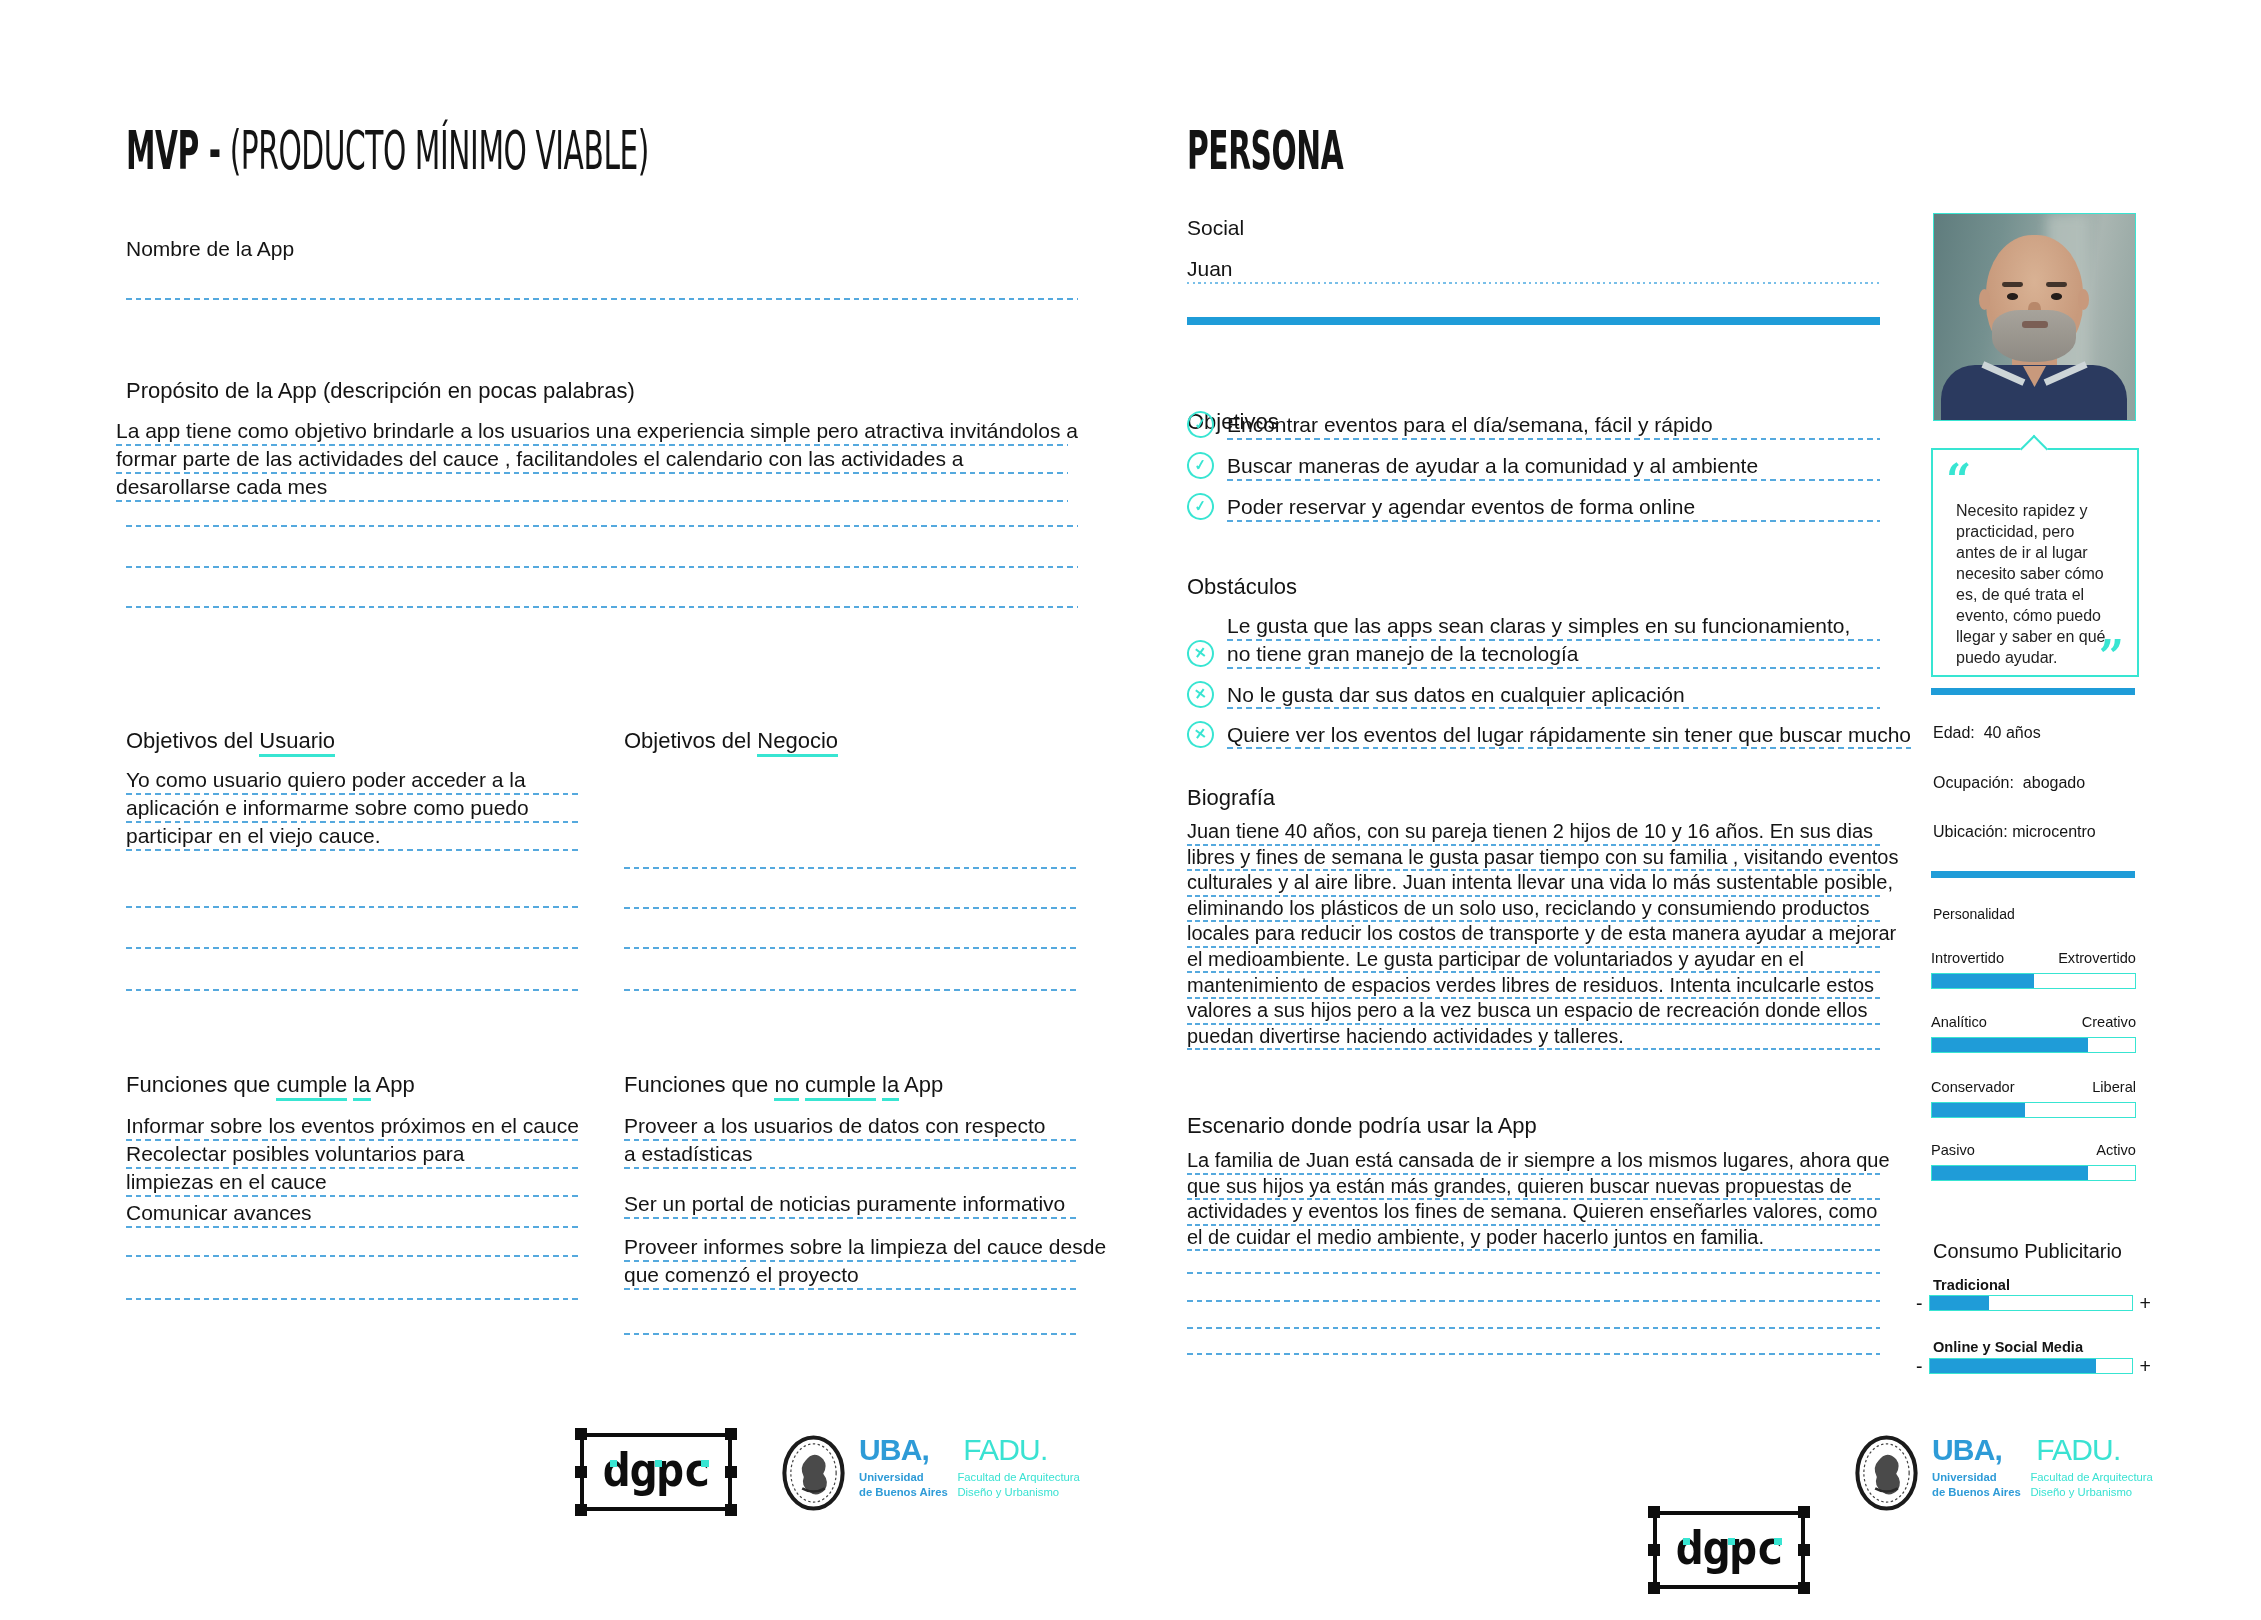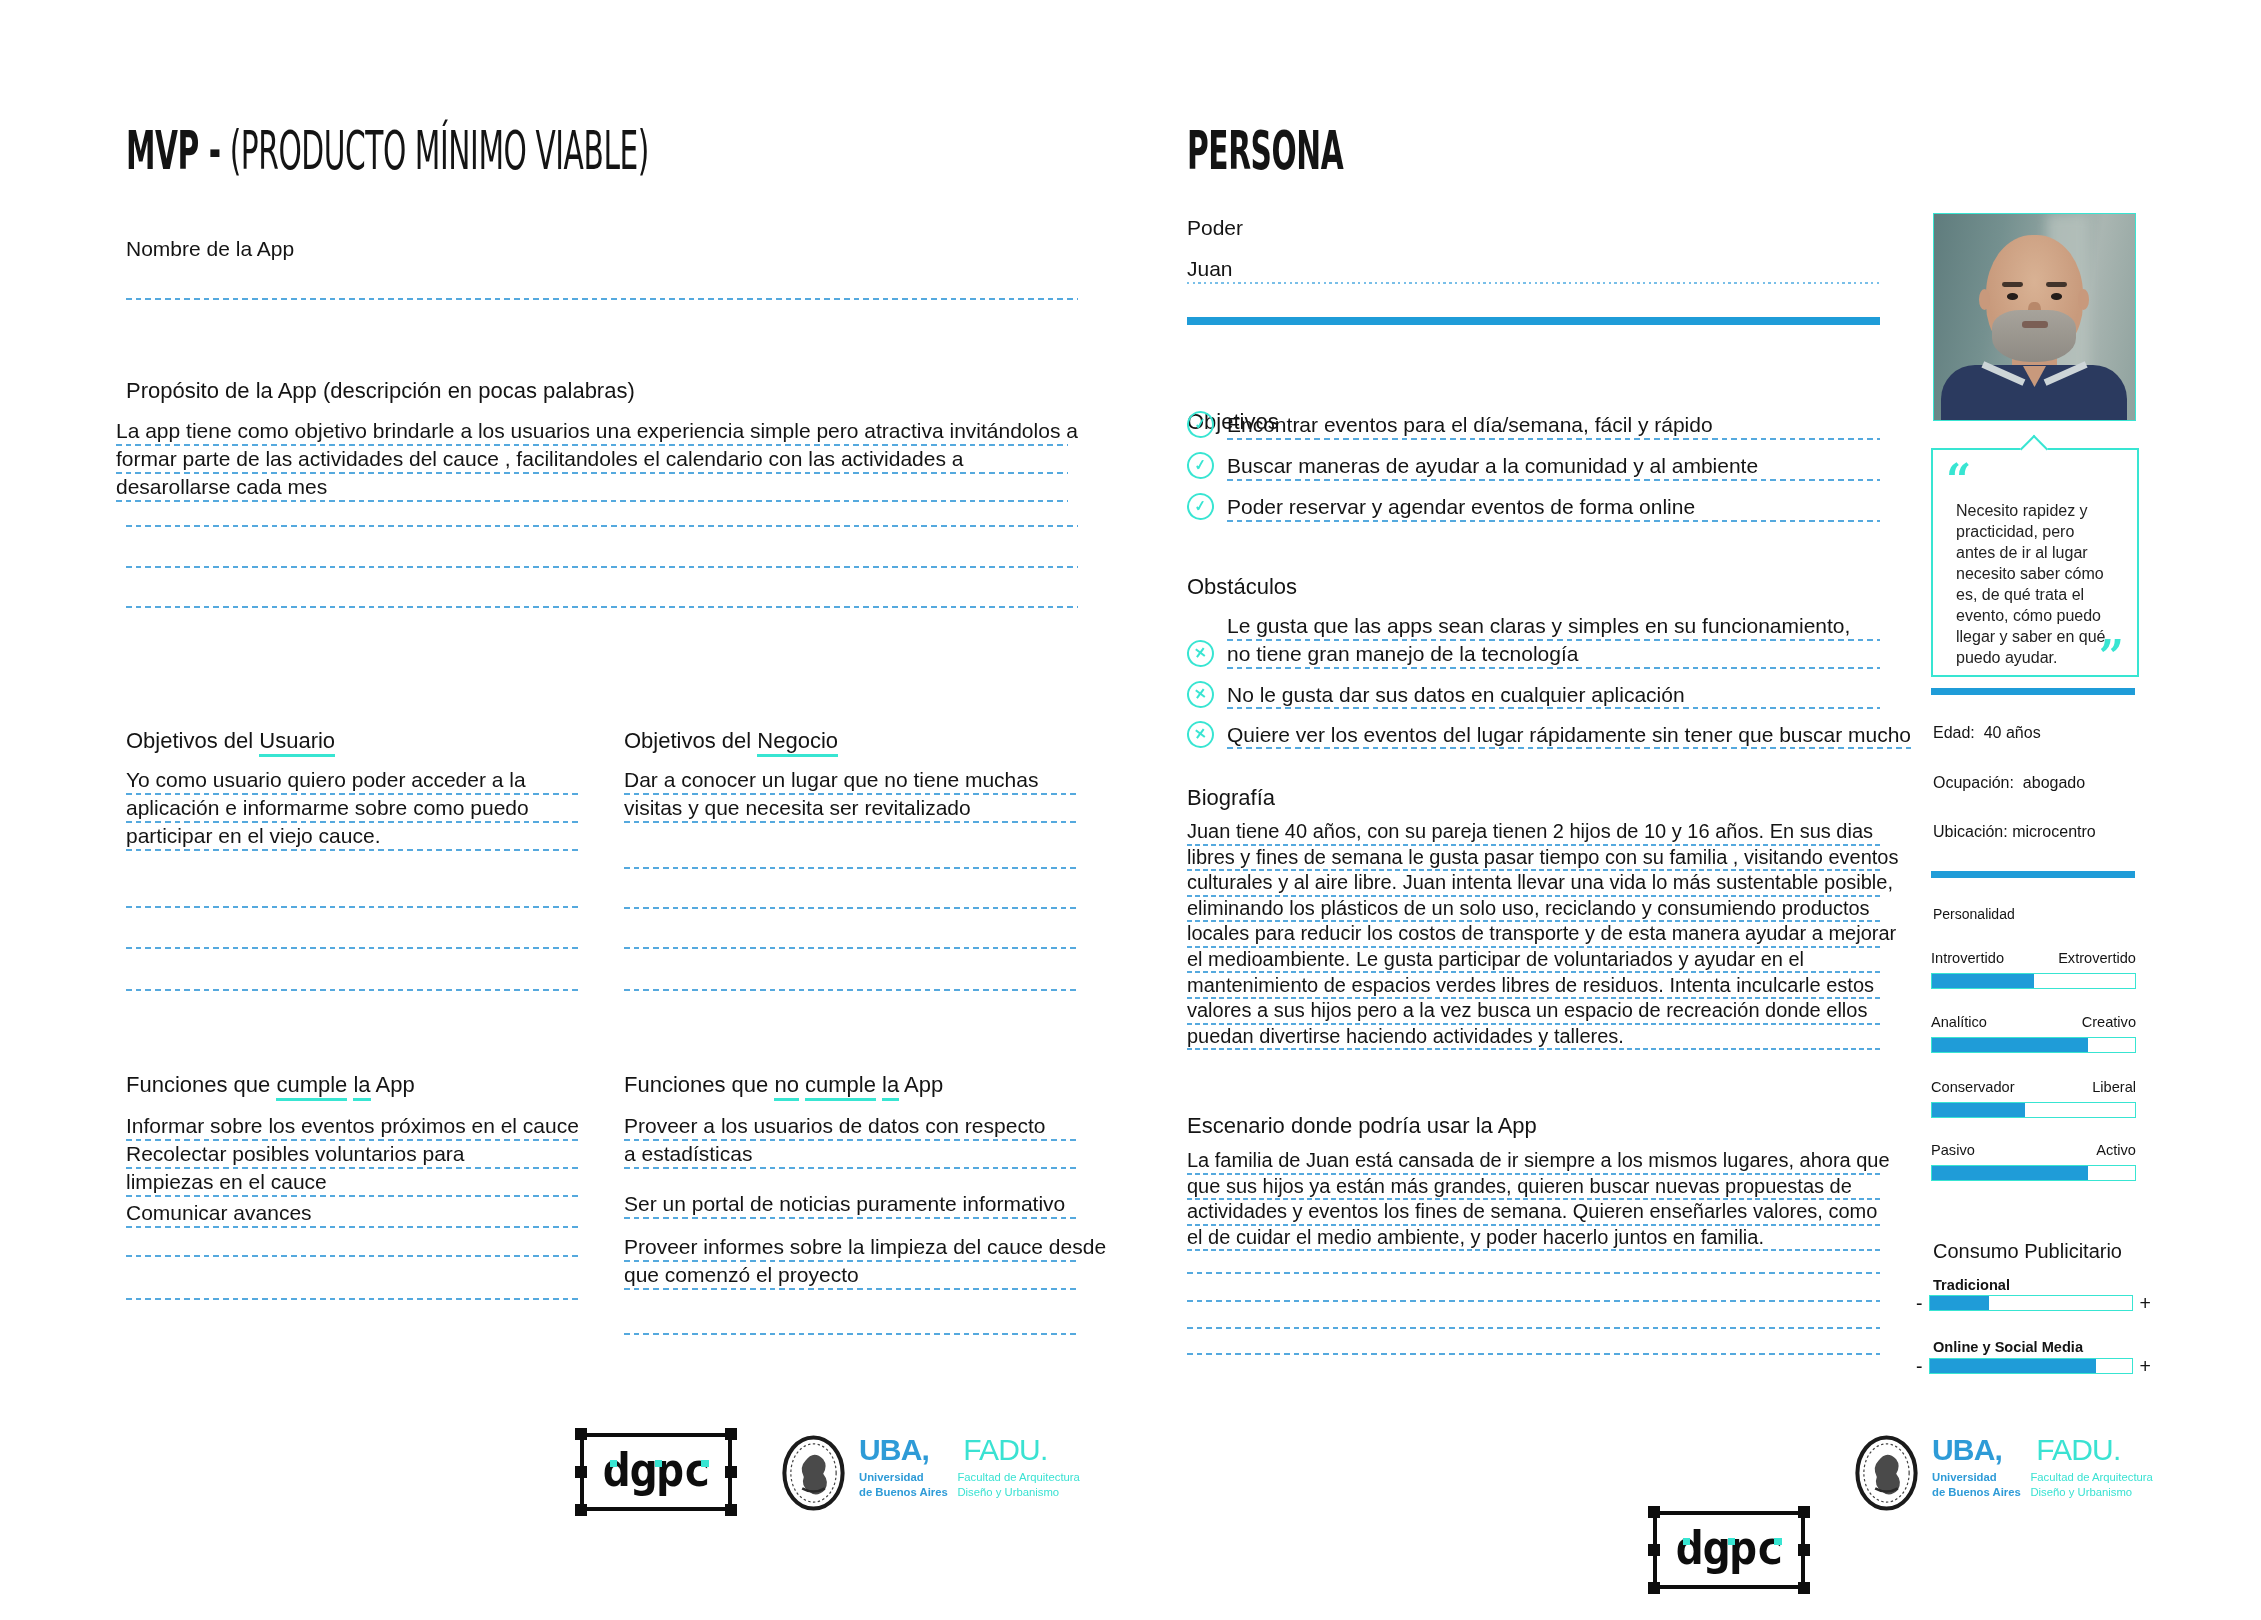--- a/index.html
+++ b/index.html
@@ -88,24 +88,20 @@
   <div class="abs" style="left:126px;top:767px;width:454px;">
     <div class="tl">Yo como usuario quiero poder acceder a la</div>
     <div class="tl">aplicación e informarme sobre como puedo</div>
     <div class="tl"> participar en el viejo cauce.</div>
   </div>
   <div class="abs hr-dash" style="left:126px;top:906px;width:454px;"></div>
   <div class="abs hr-dash" style="left:126px;top:947px;width:454px;"></div>
   <div class="abs hr-dash" style="left:126px;top:989px;width:454px;"></div>
 
   <div class="abs sec" style="left:624px;top:728px;"><span>Objetivos del </span><span class="ut">Negocio</span></div>
-  <div class="abs" style="left:624px;top:767px;width:454px;">
-    <div class="tl">Dar a conocer un lugar que no tiene muchas</div>
-    <div class="tl">visitas y que necesita ser revitalizado</div>
-  </div>
   <div class="abs hr-dash" style="left:624px;top:867px;width:454px;"></div>
   <div class="abs hr-dash" style="left:624px;top:907px;width:454px;"></div>
   <div class="abs hr-dash" style="left:624px;top:947px;width:454px;"></div>
   <div class="abs hr-dash" style="left:624px;top:989px;width:454px;"></div>
 
   <div class="abs sec" style="left:126px;top:1072px;"><span>Funciones que </span><span class="ut">cumple</span><span> </span><span class="ut">la</span><span> App</span></div>
   <div class="abs" style="left:126px;top:1113px;width:454px;">
     <div class="tl">Informar sobre los eventos próximos en el cauce</div>
     <div class="tl">Recolectar posibles voluntarios para</div>
     <div class="tl">limpiezas en el cauce</div>
@@ -121,21 +117,21 @@
   </div>
   <div class="abs tl" style="left:624px;top:1191px;width:454px;">Ser un portal de noticias puramente informativo</div>
   <div class="abs" style="left:624px;top:1234px;width:454px;">
     <div class="tl">Proveer informes sobre la limpieza del cauce desde</div>
     <div class="tl">que comenzó el proyecto</div>
   </div>
   <div class="abs hr-dash" style="left:624px;top:1333px;width:454px;"></div>
 
   <div class="abs bigtitle" style="left:1187px;top:120px;">PERSONA</div>
 
-  <div class="abs lbl" style="left:1187px;top:216px;">Poder</div>
+  <div class="abs lbl" style="left:1187px;top:216px;">Social</div>
   <div class="abs tl dotl" style="left:1187px;top:256px;width:693px;">Juan</div>
   <div class="abs bluebar" style="left:1187px;top:317px;width:693px;height:8px;"></div>
 
   <div class="abs sec" style="left:1187px;top:361px;margin-top:48px;">Objetivos</div>
   <div class="abs" style="left:1187px;top:399px;width:693px;">
     <div class="chkrow" style="height:41px;">
       <span class="cico">✓</span>
       <span class="ctext tl">Encontrar eventos para el día/semana, fácil y rápido</span>
     </div>
     <div class="chkrow" style="height:41px;">

